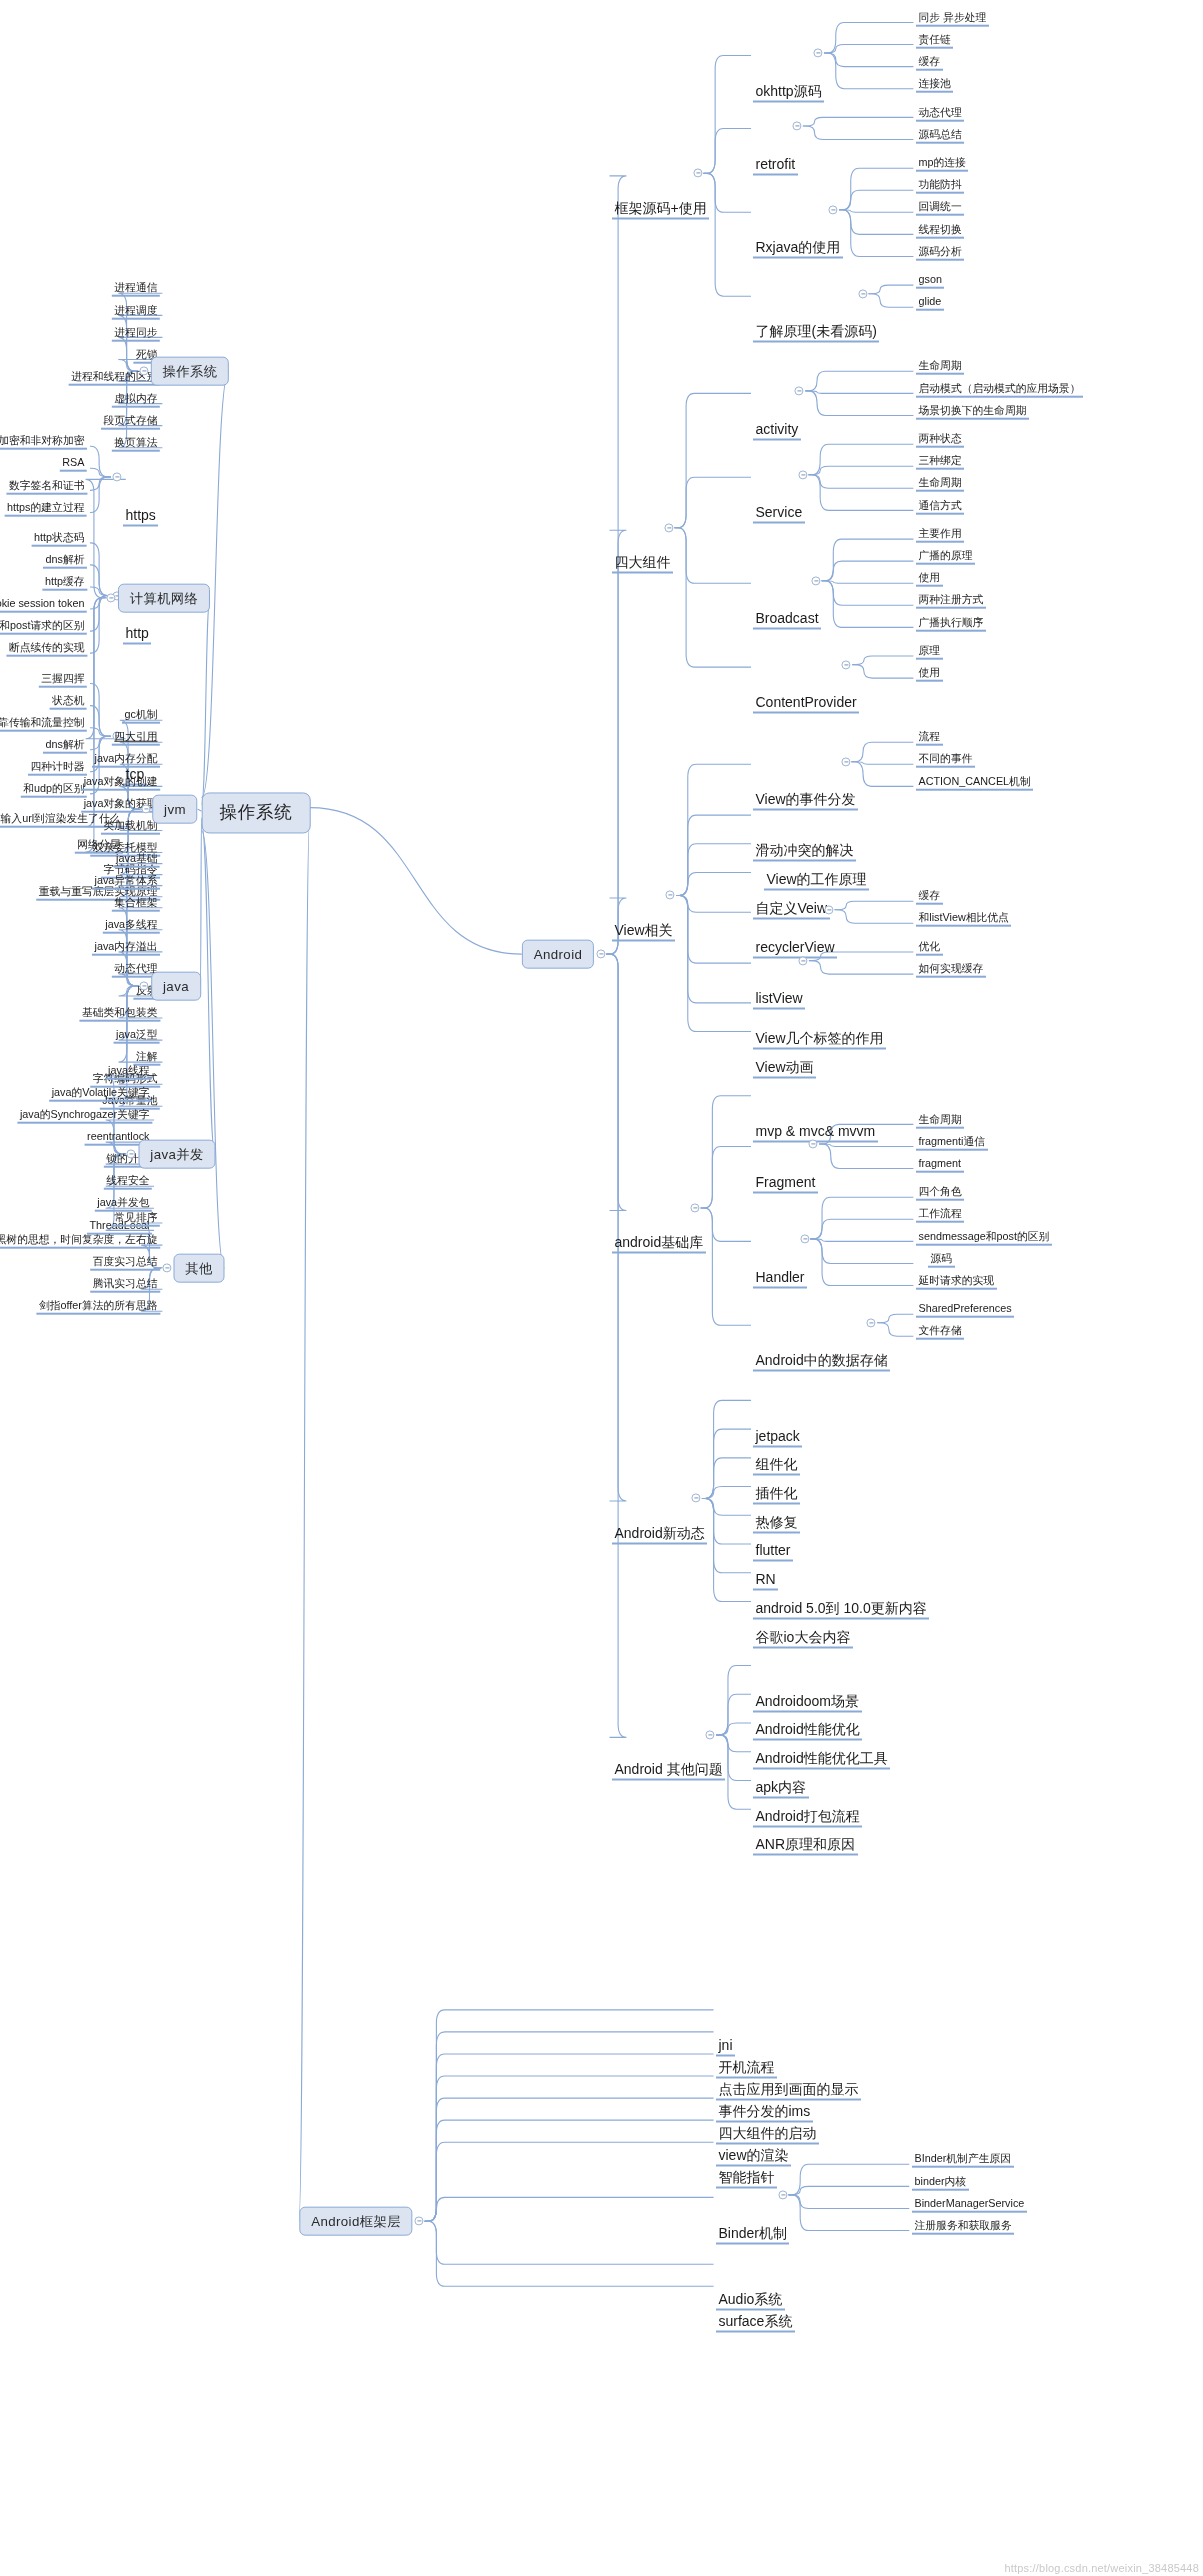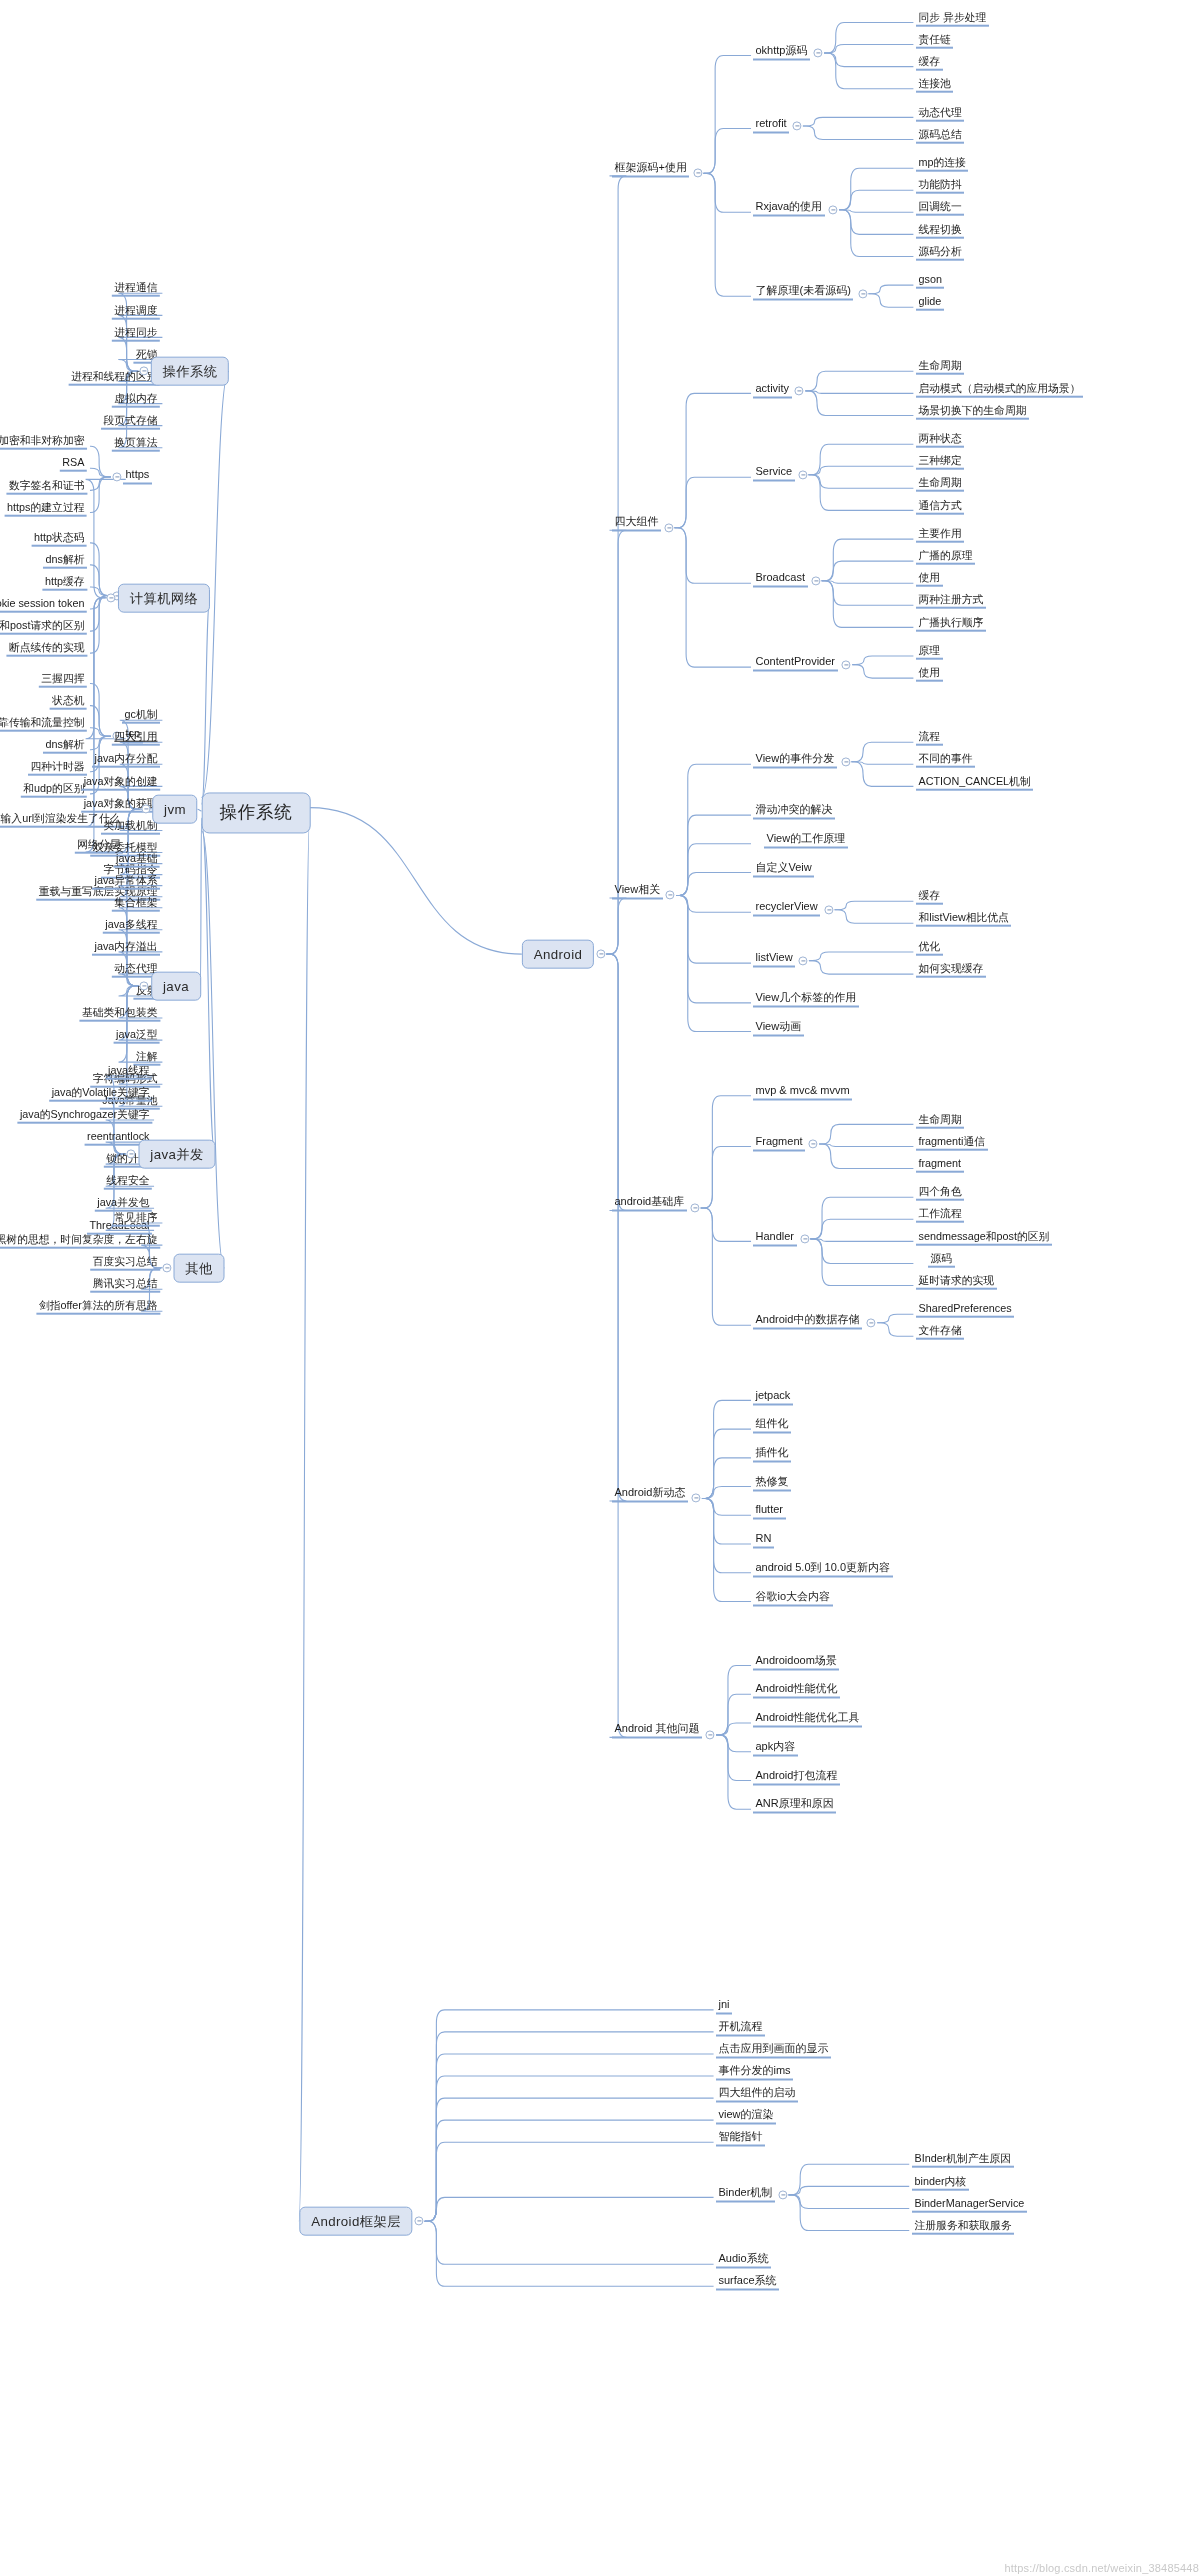--- a/index.html
+++ b/index.html
@@ -30,23 +30,24 @@
   .leaf{
     font-size:10.8px;
     padding:0 2.5px 2.5px 2.5px;
     border-bottom:2.5px solid #8aa9d6;
     transform:translate(-50%,-100%);
   }
   .leaf.l-right{transform:translate(0,-100%);}
   .leaf.l-left{transform:translate(-100%,-100%);}
   
   .branch{
-    font-size:11px;
+    font-size:14px;
     padding:0 2.5px 2.5px 2.5px;
     border-bottom:2.5px solid #8aa9d6;
+    margin-top:42px;
   }
   .branch.b-right{transform:translate(0,-100%);}
   
   .topic{
     font-size:13.3px;
     padding:6.7px 10.8px;
     background:#dce4f2;
     border:1.3px solid #8aa9d6;
     border-radius:5.8px;
     transform:translate(-50%,-50%);

